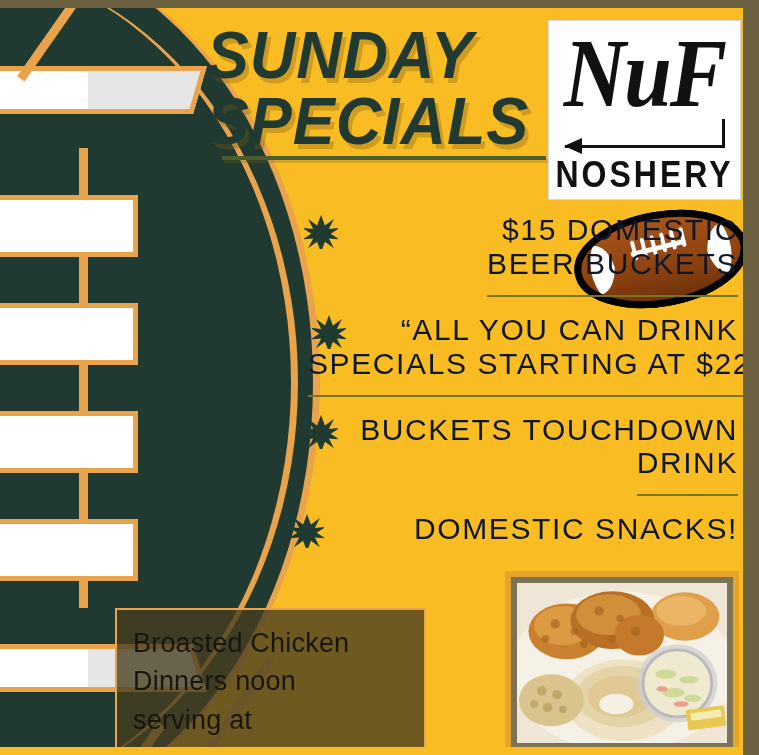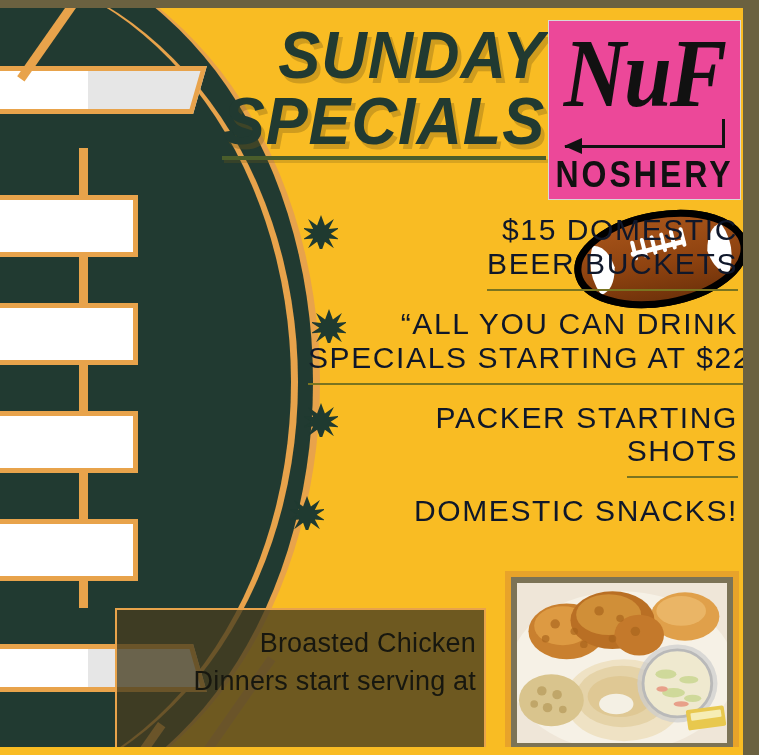--- a/index.html
+++ b/index.html
@@ -81,21 +81,21 @@
   .diag{position:absolute;background:#e8a34b;}
   .diag-top{left:86px;top:-30px;width:9px;height:120px;transform:rotate(35deg);transform-origin:top left;}
   .diag-bot{left:268px;top:648px;width:9px;height:120px;transform:rotate(35deg);transform-origin:top left;}
   .diag-bot2{left:158px;top:714px;width:9px;height:70px;transform:rotate(35deg);transform-origin:top left;}
 
   
   .title-block{
     position:absolute;
     left:196px;top:14px;
     width:360px;
-    text-align:right;
+    text-align:left;
   }
   .title-line{
     font-family:"Liberation Sans", sans-serif;
     font-weight:bold;
     font-style:italic;
     color:#213a31;
     font-size:67px;
     line-height:0.98;
     letter-spacing:1px;
     text-shadow:4px 5px 0 rgba(120,92,20,0.33);
@@ -105,21 +105,21 @@
   .title-underline{
     width:324px;height:4px;background:#4a5d2b;
     margin:3px 0 0 26px;
     box-shadow:2px 3px 0 rgba(120,92,20,0.25);
   }
 
   
   .logo{
     position:absolute;left:548px;top:12px;
     width:191px;height:178px;
-    background:#ec4899;
+    background:#ffffff;
     border:1px solid #d8d8d8;
     overflow:hidden;
   }
   .logo-nuf{
     position:absolute;left:0;top:6px;width:191px;
     text-align:center;
     font-family:"Liberation Serif", serif;
     font-style:italic;font-weight:bold;
     font-size:86px;line-height:1.1;
     color:#111111;
@@ -158,21 +158,21 @@
     font-size:30px;
     letter-spacing:1.6px;
     line-height:1.13;
     text-align:right;
     margin-bottom:16px;
   }
   .special .ln{display:block;white-space:nowrap;}
   .special .ul{
     display:inline-block;
     border-bottom:2px solid #7a7420;
-    padding-bottom:8px;
+    padding-bottom:14px;
   }
   .star{
     position:absolute;
     left:4px;top:2px;
     width:34px;height:34px;
     color:#1f3a30;
   }
   .star svg{display:block;width:34px;height:34px;}
   .sp1{margin-left:14px;}
   .sp2{margin-left:22px;}
@@ -204,26 +204,25 @@
     box-sizing:border-box;
     overflow:hidden;
     background:#cbb9a0;
   }
   .photo-inner svg{display:block;width:100%;height:100%;}
 
   
   .caption{
     position:absolute;
     left:115px;top:600px;
-    width:371px;height:147px;
+    width:311px;height:147px;
     background:rgba(70,62,32,0.78);
     border:2px solid #e8a34b;
     box-sizing:border-box;
-    padding:14px 8px 0 16px;
-    text-align:right;
+    padding:14px 33px 0 16px;
   }
   .caption p{
     margin:0;
     color:#17170f;
     font-family:"Liberation Sans", sans-serif;
     font-size:27px;
     line-height:1.42;
     letter-spacing:0.2px;
   }
   .bottom-strip{
@@ -315,22 +314,22 @@
       <span class="ln">“ALL YOU CAN DRINK</span>
       <span class="ln"><span class="ul">SPECIALS STARTING AT $22</span></span>
     </div>
 
     <div class="special sp3">
       <span class="star">
         <svg viewBox="0 0 40 40" xmlns="http://www.w3.org/2000/svg">
           <polygon fill="#1f3a30" points="20,0 24.6,12.4 35.2,4.8 29.2,16.4 42,15.2 31.4,22 42,28.8 29.2,27.6 35.2,39.2 24.6,31.6 20,44 15.4,31.6 4.8,39.2 10.8,27.6 -2,28.8 8.6,22 -2,15.2 10.8,16.4 4.8,4.8 15.4,12.4"></polygon>
         </svg>
       </span>
-      <span class="ln">PACKER STARTING</span>
-      <span class="ln"><span class="ul">SHOTS</span></span>
+      <span class="ln">BUCKETS TOUCHDOWN</span>
+      <span class="ln"><span class="ul">DRINK</span></span>
     </div>
 
     <div class="special sp4">
       <span class="star">
         <svg viewBox="0 0 40 40" xmlns="http://www.w3.org/2000/svg">
           <polygon fill="#1f3a30" points="20,0 24.6,12.4 35.2,4.8 29.2,16.4 42,15.2 31.4,22 42,28.8 29.2,27.6 35.2,39.2 24.6,31.6 20,44 15.4,31.6 4.8,39.2 10.8,27.6 -2,28.8 8.6,22 -2,15.2 10.8,16.4 4.8,4.8 15.4,12.4"></polygon>
         </svg>
       </span>
       <span class="ln">DOMESTIC SNACKS!</span>
     </div>
@@ -391,19 +390,19 @@
         <circle cx="168" cy="108" r="36" fill="none" stroke="#b9b9b9" stroke-width="3"></circle>
 
         <rect x="178" y="134" width="40" height="22" rx="2" fill="#e8c84e" transform="rotate(-8 198 145)"></rect>
         <rect x="182" y="138" width="32" height="8" rx="1" fill="#f6edb4" transform="rotate(-8 198 142)"></rect>
       </svg>
     </div>
   </div>
 
   <div class="caption">
     <p>Broasted Chicken</p>
-    <p>Dinners start serving at</p>
+    <p>Dinners noon serving at</p>
   </div>
 
   <div class="bottom-strip"></div>
 
  </div>
 </div>
 
 </body></html>

